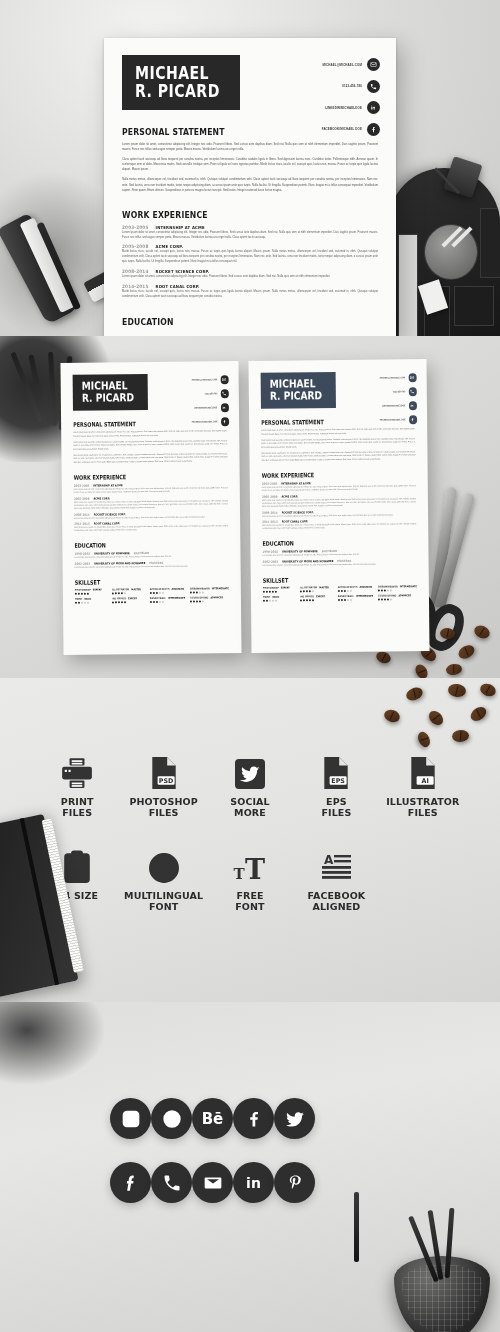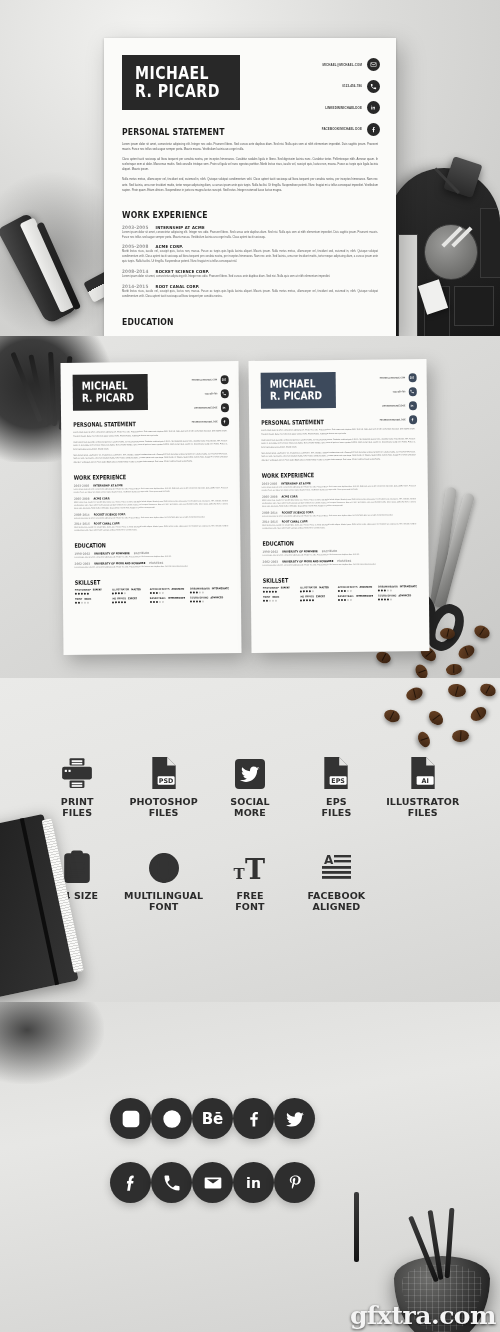--- a/index.html
+++ b/index.html
@@ -1031,14 +1031,13 @@
       <div class="cup">
           <div class="mesh"></div>
         </div>
       <i class="p"></i>
         <i class="p"></i>
         <i class="p"></i>
         <i class="p"></i>
     </div>
   </div>
 
-  <div class="watermark">gfxtra.com</div>
 </div>
 
 </body></html>

